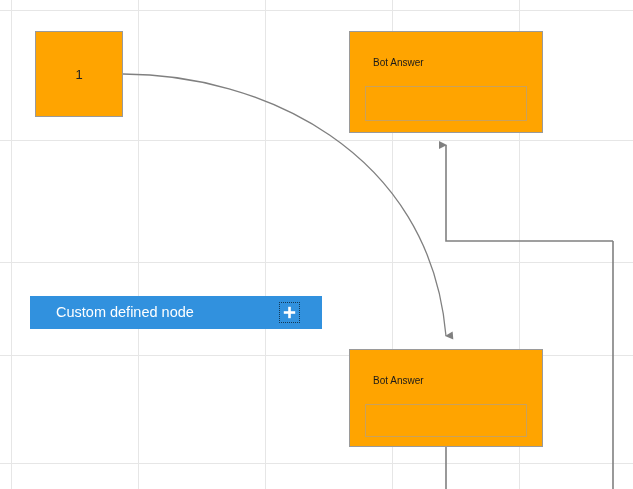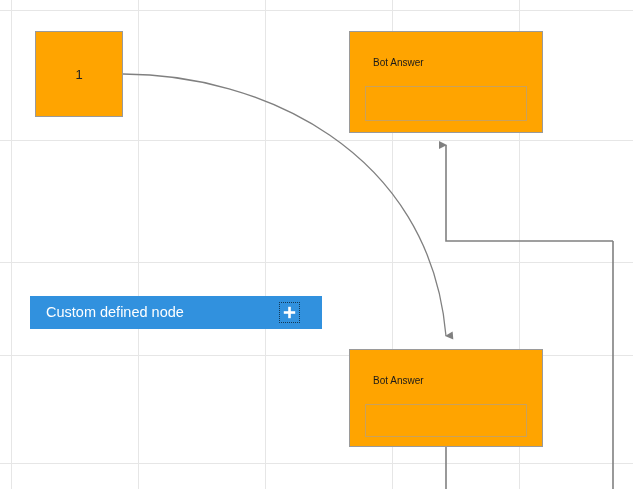--- a/index.html
+++ b/index.html
@@ -86,21 +86,21 @@
     height: 33px;
     background: #3191de;
     display: flex;
     align-items: center;
     box-sizing: border-box;
   }
   #palette-label {
     color: #ffffff;
     font-size: 14.5px;
     line-height: 1;
-    margin-left: 16px;
+    margin-left: 26px;
     white-space: nowrap;
   }
   #palette-add {
     position: absolute;
     right: 22px;
     top: 6px;
     width: 21px;
     height: 21px;
     box-sizing: border-box;
     border: 1.5px dotted #143a57;

